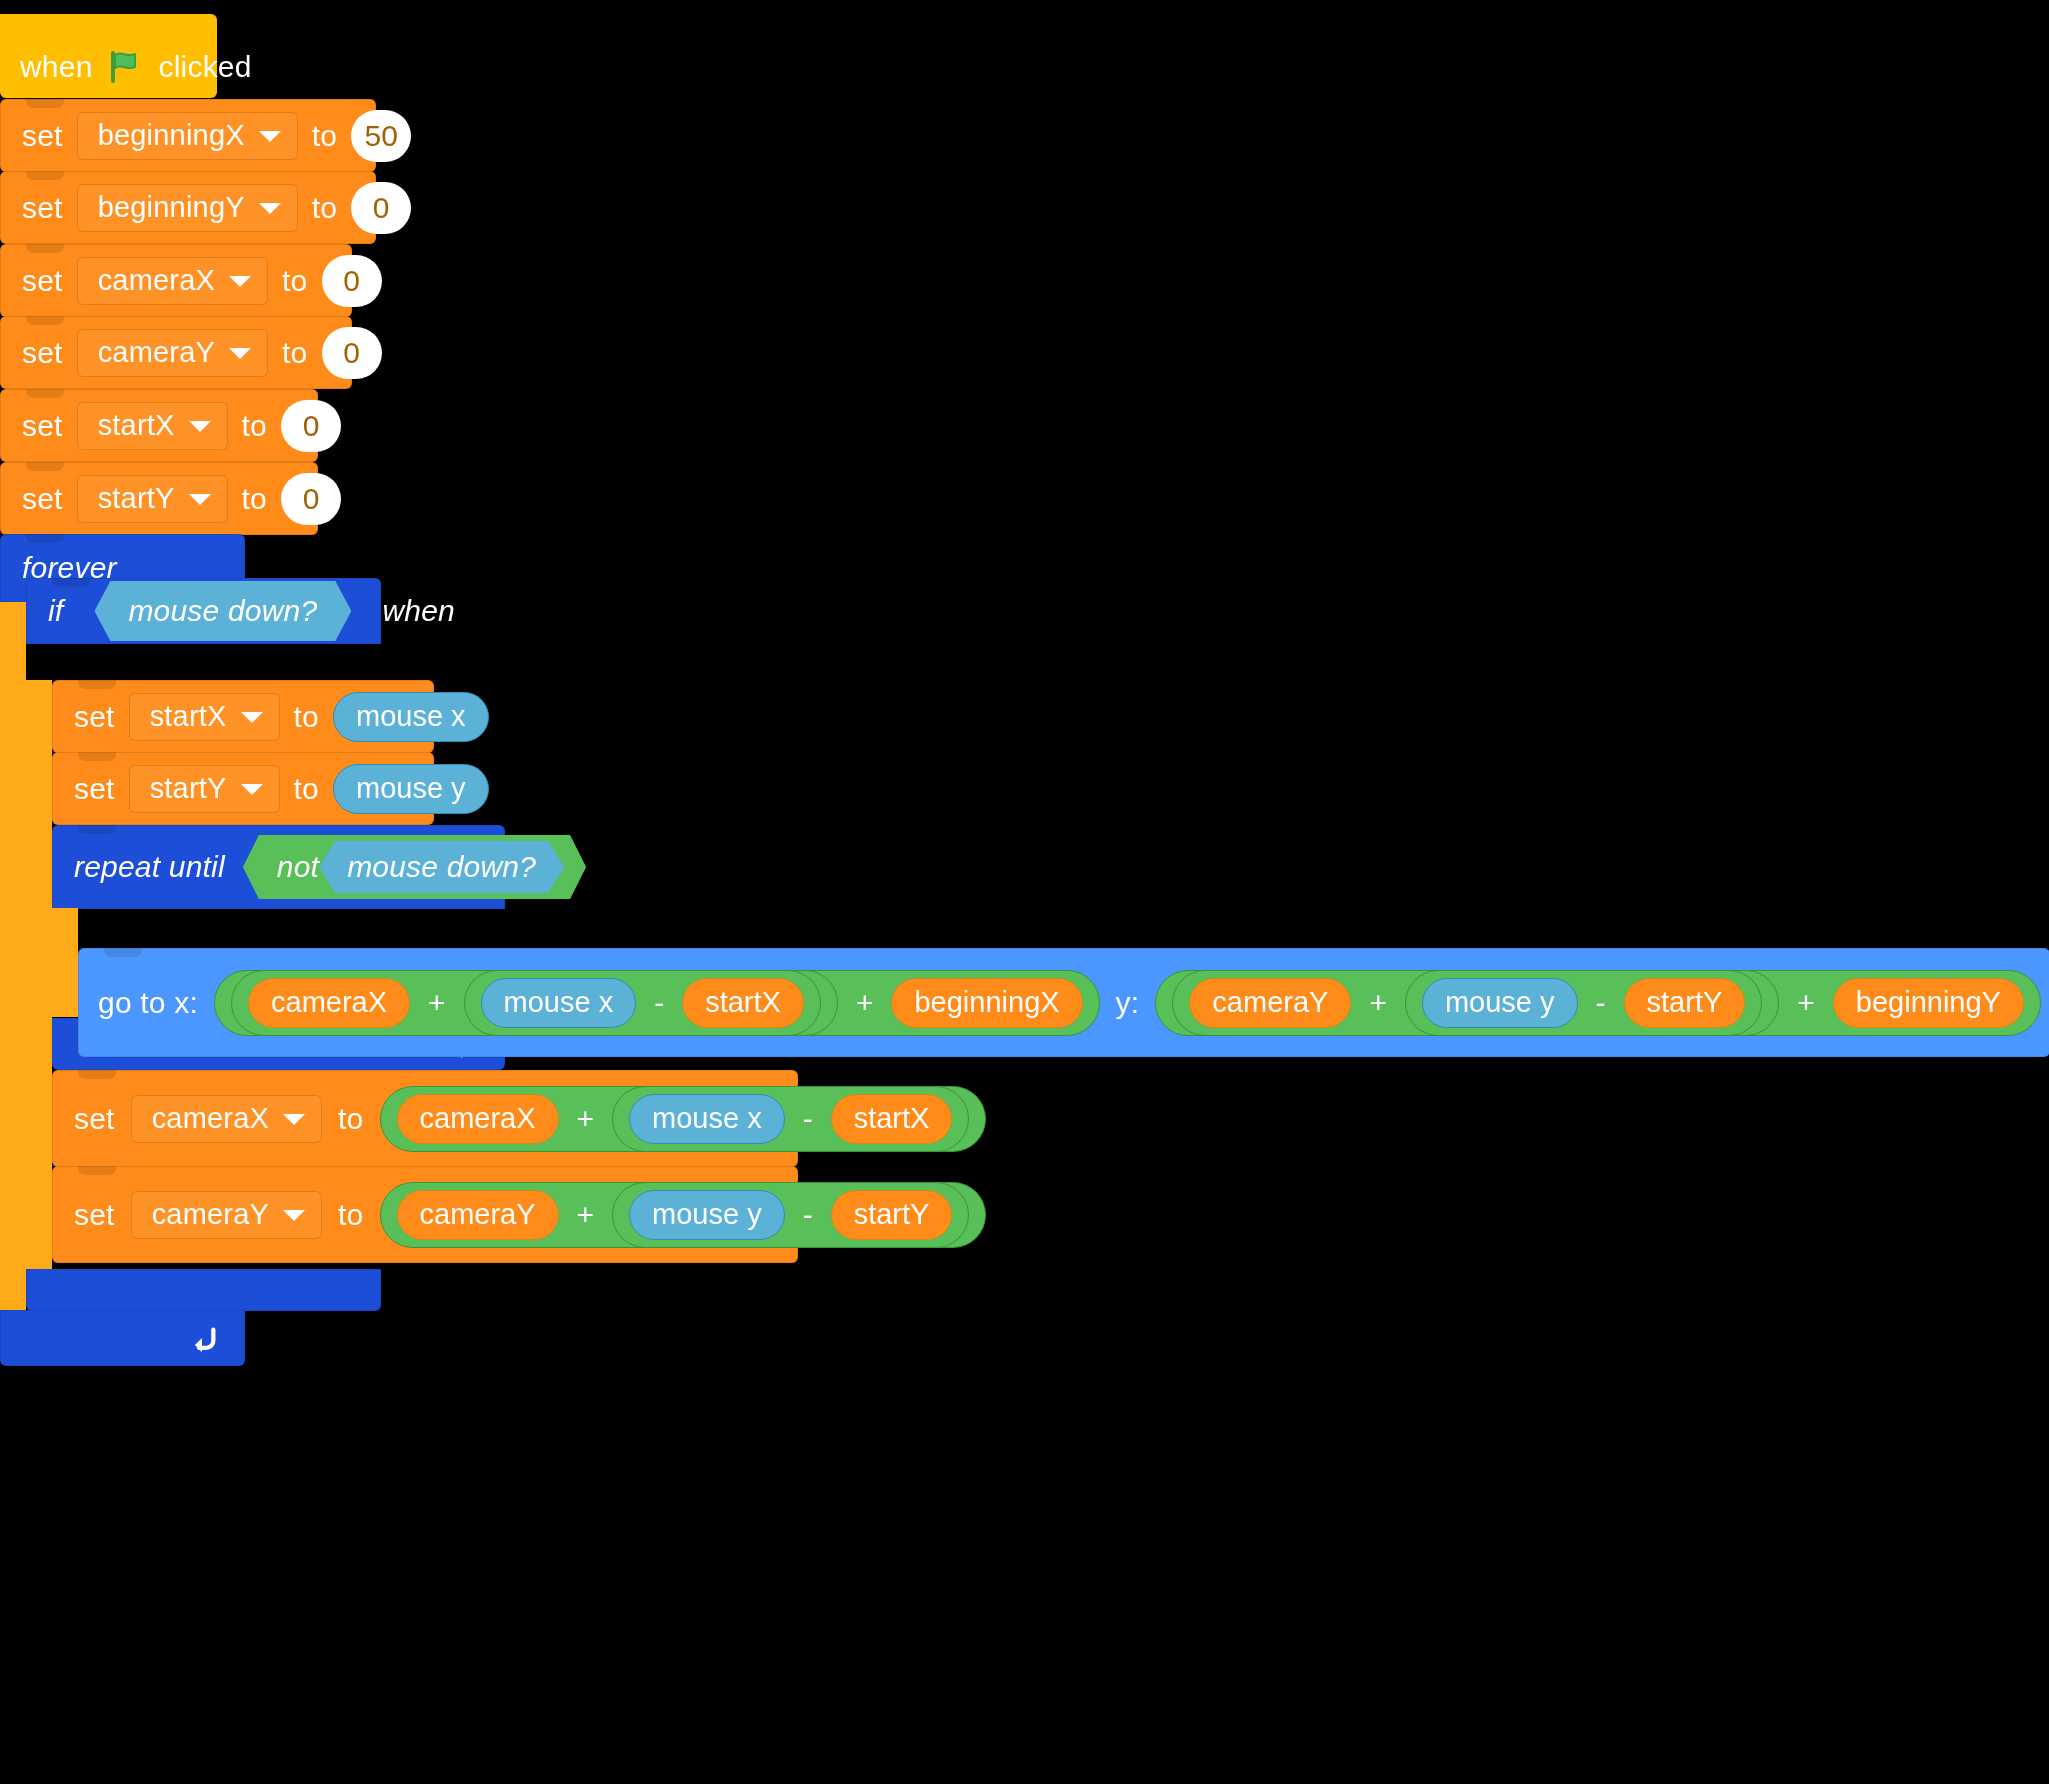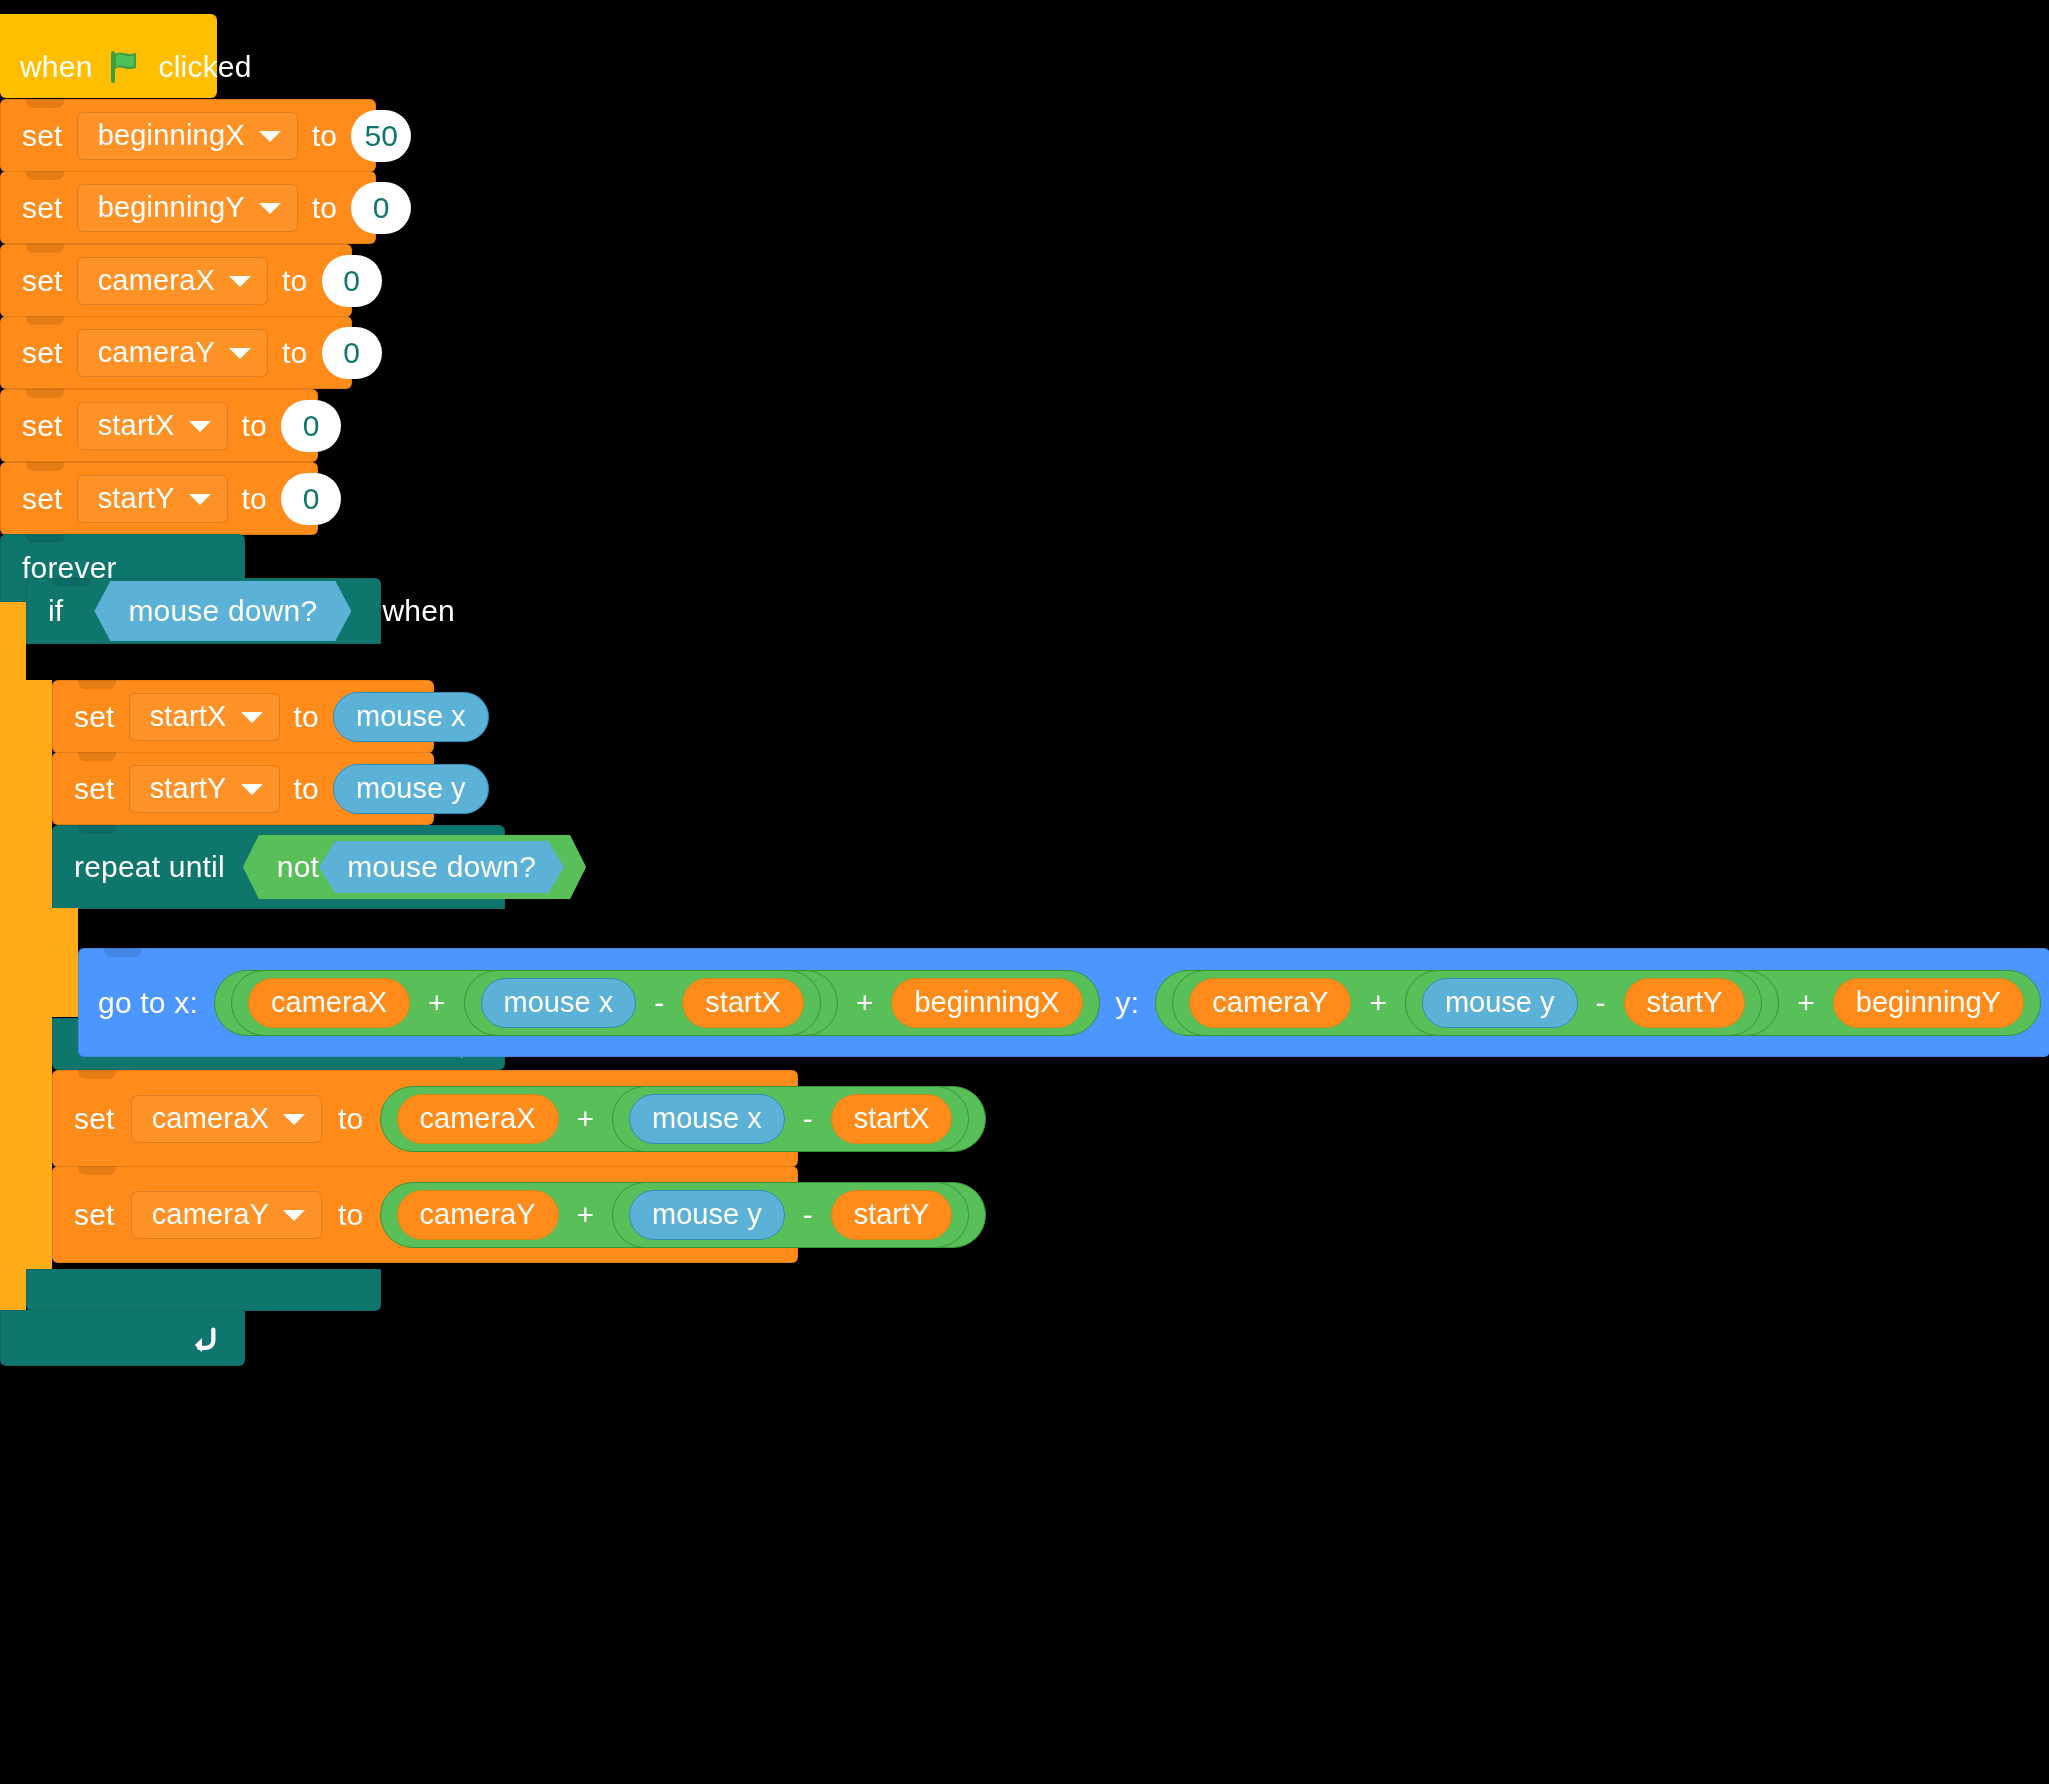--- a/index.html
+++ b/index.html
@@ -36,21 +36,21 @@
   .stack::before {
     content: "";
     position: absolute;
     left: 26px; top: 0;
     width: 38px; height: 9px;
     background: rgba(0,0,0,0.10);
     border-radius: 0 0 7px 7px;
   }
 
   .orange   { background: #FF8C1A; box-shadow: inset 0 0 0 1px rgba(0,0,0,.10); }
-  .yellow   { background: #0f766e; box-shadow: inset 0 0 0 1px rgba(0,0,0,.10); }
+  .yellow   { background: #1d4ed8; box-shadow: inset 0 0 0 1px rgba(0,0,0,.10); font-style: italic; }
   .blue     { background: #4C97FF; box-shadow: inset 0 0 0 1px rgba(0,0,0,.10); }
 
   
   .dropdown {
     display: inline-flex;
     align-items: center;
     gap: 14px;
     height: 48px;
     padding: 0 16px 0 20px;
     border-radius: 6px;
@@ -68,21 +68,21 @@
   
   .numfield {
     display: inline-flex;
     align-items: center;
     justify-content: center;
     min-width: 60px;
     height: 52px;
     padding: 0 20px;
     background: #ffffff;
     border-radius: 26px;
-    color: #0f766e;
+    color: #a16207;
     font-size: 30px;
   }
 
   
   .rep {
     display: inline-flex;
     align-items: center;
     justify-content: center;
     height: 50px;
     padding: 0 22px;

